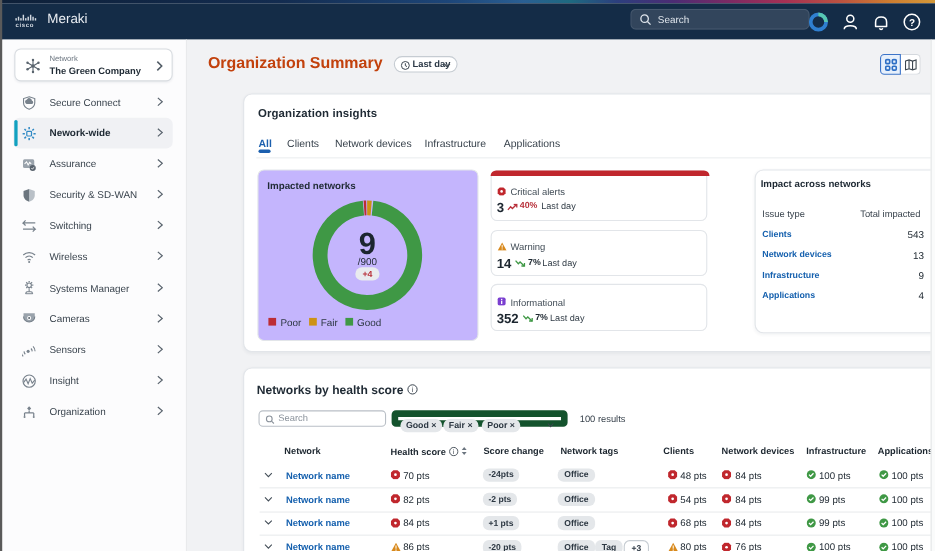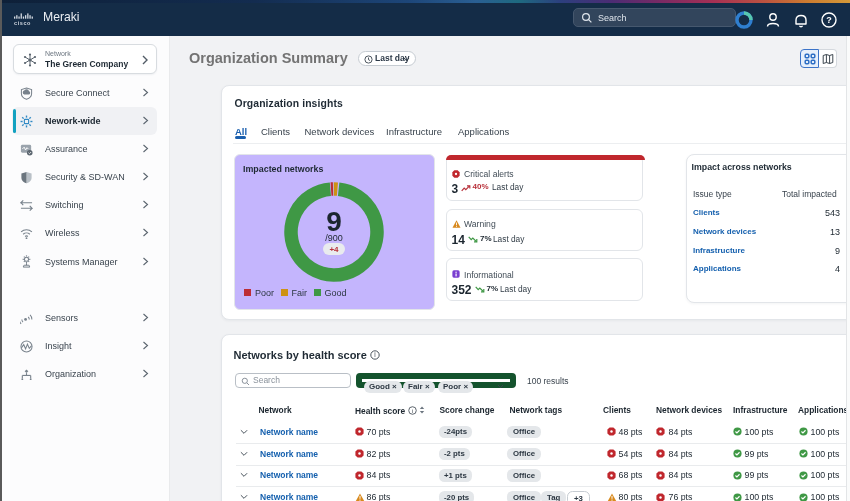--- a/index.html
+++ b/index.html
@@ -31,21 +31,21 @@
 .navitem .lbl { position:absolute; left:43px; top:9px; font-size:9px; color:#39434d; }
 .navitem .chev { position:absolute; left:140px; top:9px; }
 .navitem.sel { width:160px; isolation:isolate; }
 .navitem.sel::after { content:""; position:absolute; left:10px; right:5px; top:0; bottom:0; background:#f0f1f4; border-radius:6px; z-index:-1; }
 .navitem.sel::before { content:""; position:absolute; left:11px; top:2px; width:3px; height:24px; background:#12a1c0; border-radius:2px; }
 .navitem.sel .lbl { font-weight:bold; color:#202b35; }
 
 
 .main { position:absolute; left:170px; top:36px; width:676px; height:465px; background:#f1f2f4; }
 .scrollstrip { position:absolute; left:846px; top:36px; width:4px; height:465px; background:#fafbfb; border-left:1px solid #e3e5e7; }
-.pagetitle { position:absolute; left:19px; top:14px; font-size:14.5px; font-weight:bold; color:#737373; }
+.pagetitle { position:absolute; left:19px; top:14px; font-size:14.5px; font-weight:bold; color:#c2410c; }
 .lastday { position:absolute; left:188px; top:15px; width:58px; height:15px; border:1px solid #c6ccd2; border-radius:8px; background:#fff; font-size:8.5px; color:#2c3947; font-weight:bold; line-height:13px; padding-left:16px; }
 .toggles { position:absolute; left:630px; top:13px; width:37px; height:19px; }
 .tleft { position:absolute; left:0; top:0; width:19px; height:19px; background:#e7f0fb; border:1px solid #3c74c8; border-radius:4px 0 0 4px; z-index:2; }
 .tright { position:absolute; left:19px; top:0; width:18px; height:19px; background:#fff; border:1px solid #d4d8dd; border-left:none; border-radius:0 4px 4px 0; }
 
 .card { position:absolute; background:#fff; border:1px solid #e2e5e9; border-radius:8px; box-shadow:0 1px 3px rgba(20,40,60,0.05);margin-left:32px; }
 .subcard { position:absolute; background:#c4b5fd; border:1px solid #e2e5e9; border-radius:6px; }
 
 
 #insights { left:19px; top:49px; width:647px; height:235px; }
@@ -255,20 +255,32 @@
         <line x1="3.5" y1="13" x2="10.5" y2="13"></line>
         <line x1="4.5" y1="11" x2="9.5" y2="11"></line>
         <line x1="4.5" y1="11" x2="3.5" y2="13"></line>
         <line x1="9.5" y1="11" x2="10.5" y2="13"></line>
       </svg>
       <div class="lbl">Systems Manager</div>
       <svg class="chev" width="7" height="9" viewBox="0 0 7 9">
         <path d="M1.5 1 L5.5 4.5 L1.5 8" fill="none" stroke="#5a646e" stroke-width="1.1"></path>
       </svg>
     </div>
+  <div class="navitem" style="top:239.5px;">
+      <svg class="ic" width="13" height="13" viewBox="0 0 14 14" fill="none" stroke="#78828c">
+        <path d="M1.5 2 L12.5 2 L12.5 5 a5.5 5.5 0 0 1 -11 0 Z" fill="#9aa3ac" stroke="none"></path>
+        <path d="M12.5 5 a5.5 5.5 0 0 1 -11 0" stroke-width="1.1"></path>
+        <circle cx="7" cy="6.5" r="2" fill="#fff" stroke="none"></circle>
+        <circle cx="7" cy="6.5" r="1" fill="#5a646e" stroke="none"></circle>
+      </svg>
+      <div class="lbl">Cameras</div>
+      <svg class="chev" width="7" height="9" viewBox="0 0 7 9">
+        <path d="M1.5 1 L5.5 4.5 L1.5 8" fill="none" stroke="#5a646e" stroke-width="1.1"></path>
+      </svg>
+    </div>
   <div class="navitem" style="top:268px;">
       <svg class="ic" width="13" height="13" viewBox="0 0 14 14" fill="none" stroke="#78828c" stroke-width="1.1">
         <circle cx="6" cy="8" r="1.5" fill="#78828c" stroke="none"></circle>
         <path d="M8.8 5.2 a4 4 0 0 1 1.2 2.8"></path>
         <path d="M10.8 3.2 a6.8 6.8 0 0 1 2 4.8"></path>
         <path d="M3.2 10.8 a4 4 0 0 1 -1.2 -2.8"></path>
         <path d="M1.2 12.8 a6.8 6.8 0 0 1 -2 -4.8"></path>
       </svg>
       <div class="lbl">Sensors</div>
       <svg class="chev" width="7" height="9" viewBox="0 0 7 9">

